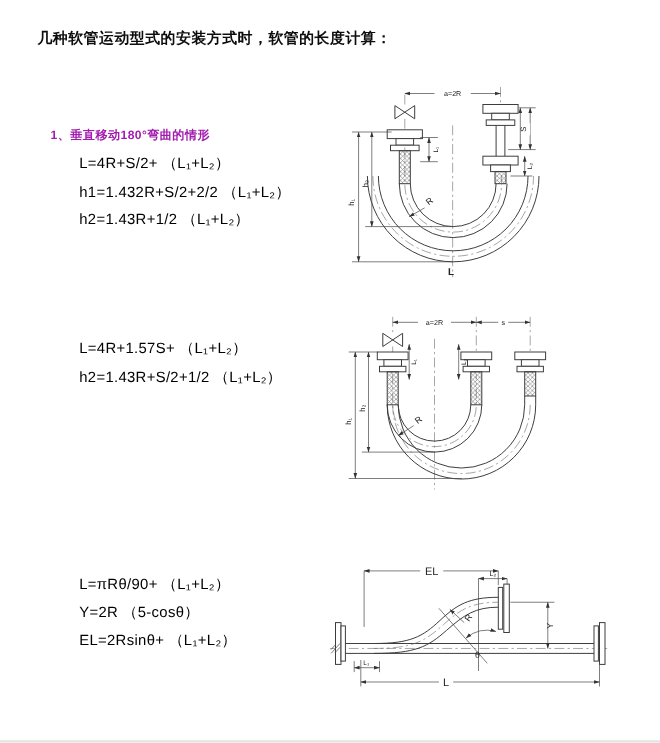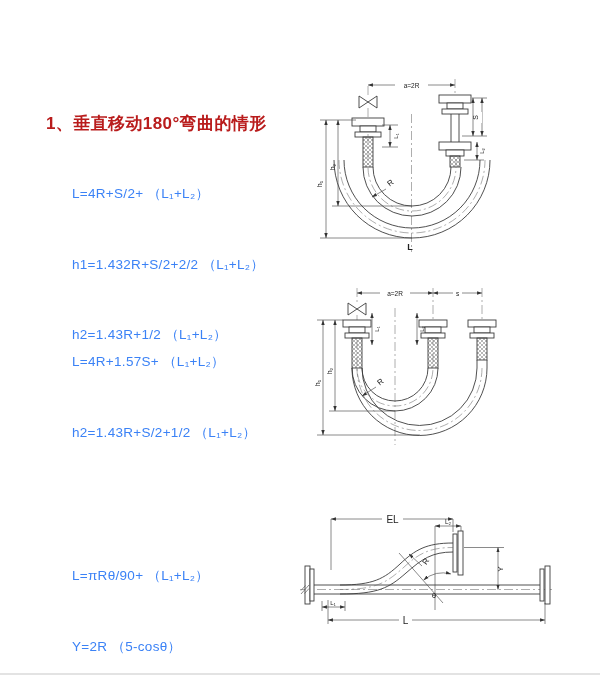--- a/index.html
+++ b/index.html
@@ -2,22 +2,22 @@
 <html><head>
 <meta charset="utf-8">
 <style>
   html,body{margin:0;padding:0;background:#fff;}
   body{width:600px;height:675px;position:relative;overflow:hidden;
        font-family:"Liberation Sans","DejaVu Sans",sans-serif;color:#111;}
   .page{position:absolute;inset:0;background:#fff;border-bottom:2px solid #e3e3e3;}
   .title{position:absolute;left:34px;top:26px;font-size:13.5px;font-weight:bold;
          letter-spacing:.5px;color:#0d0d0d;}
   .sec{position:absolute;left:46px;width:270px;}
-  .hd{font-size:17px;font-weight:bold;color:#b91c1c;line-height:25px;letter-spacing:.4px;white-space:nowrap;}
-  .fm{font-size:13.5px;color:#3b82f6;line-height:25.5px;margin-left:26px;letter-spacing:.3px;white-space:nowrap;margin-top:45px;}
+  .hd{font-size:11px;font-weight:bold;color:#a21caf;line-height:25px;letter-spacing:.4px;white-space:nowrap;}
+  .fm{font-size:13.5px;color:#000000;line-height:25.5px;margin-left:26px;letter-spacing:.3px;white-space:nowrap;}
   svg.diag{position:absolute;overflow:visible;}
   .dl{fill:none;stroke:#3c3c3c;stroke-width:.9;}
   .fl{fill:#fff;stroke:#3c3c3c;stroke-width:.9;}
   .hx{fill:url(#xh);stroke:#3c3c3c;stroke-width:.9;}
   .thin{fill:none;stroke:#4a4a4a;stroke-width:.65;}
   .cl{fill:none;stroke:#6a6a6a;stroke-width:.55;stroke-dasharray:9 3 2 3;}
   .lbl{fill:#222;font-family:"Liberation Sans","DejaVu Sans",sans-serif;}
   .bg{fill:#fff;}
 </style>
 </head>
@@ -29,36 +29,38 @@
     <defs>
       <marker id="arr" viewBox="0 0 10 10" refX="9.5" refY="5" markerWidth="8" markerHeight="8" orient="auto-start-reverse">
         <path d="M0,1.8 L10,5 L0,8.2 Z" fill="#333"></path>
       </marker>
       <pattern id="xh" width="4" height="4" patternUnits="userSpaceOnUse">
         <path d="M0,4 L4,0 M0,0 L4,4" stroke="#7a7a7a" stroke-width="0.55"></path>
       </pattern>
     </defs>
   </svg>
 
+  <div class="title">几种软管运动型式的安装方式时，软管的长度计算：</div>
 
   <section class="sec" style="top:111px">
     <div class="hd">1、垂直移动180°弯曲的情形</div>
     <div class="fm">L=4R+S/2+ （L₁+L₂）</div>
     <div class="fm">h1=1.432R+S/2+2/2 （L₁+L₂）</div>
     <div class="fm">h2=1.43R+1/2 （L₁+L₂）</div>
   </section>
 
   <section class="sec" style="top:304px">
     <div class="fm">L=4R+1.57S+ （L₁+L₂）</div>
     <div class="fm">h2=1.43R+S/2+1/2 （L₁+L₂）</div>
   </section>
 
   <section class="sec" style="top:518px">
     <div class="fm">L=πRθ/90+ （L₁+L₂）</div>
     <div class="fm">Y=2R （5-cosθ）</div>
+    <div class="fm">EL=2Rsinθ+ （L₁+L₂）</div>
   </section>
 
   <svg class="diag" style="left:312px;top:72px" width="280" height="185" viewBox="0 0 280 185">
 
     <g>
       <path class="cl" d="M56,14 V24 M56,36 V46"></path>
       <path class="cl" d="M143,7 V23"></path>
       <path class="cl" d="M99.5,42 V180"></path>
     </g>
 

